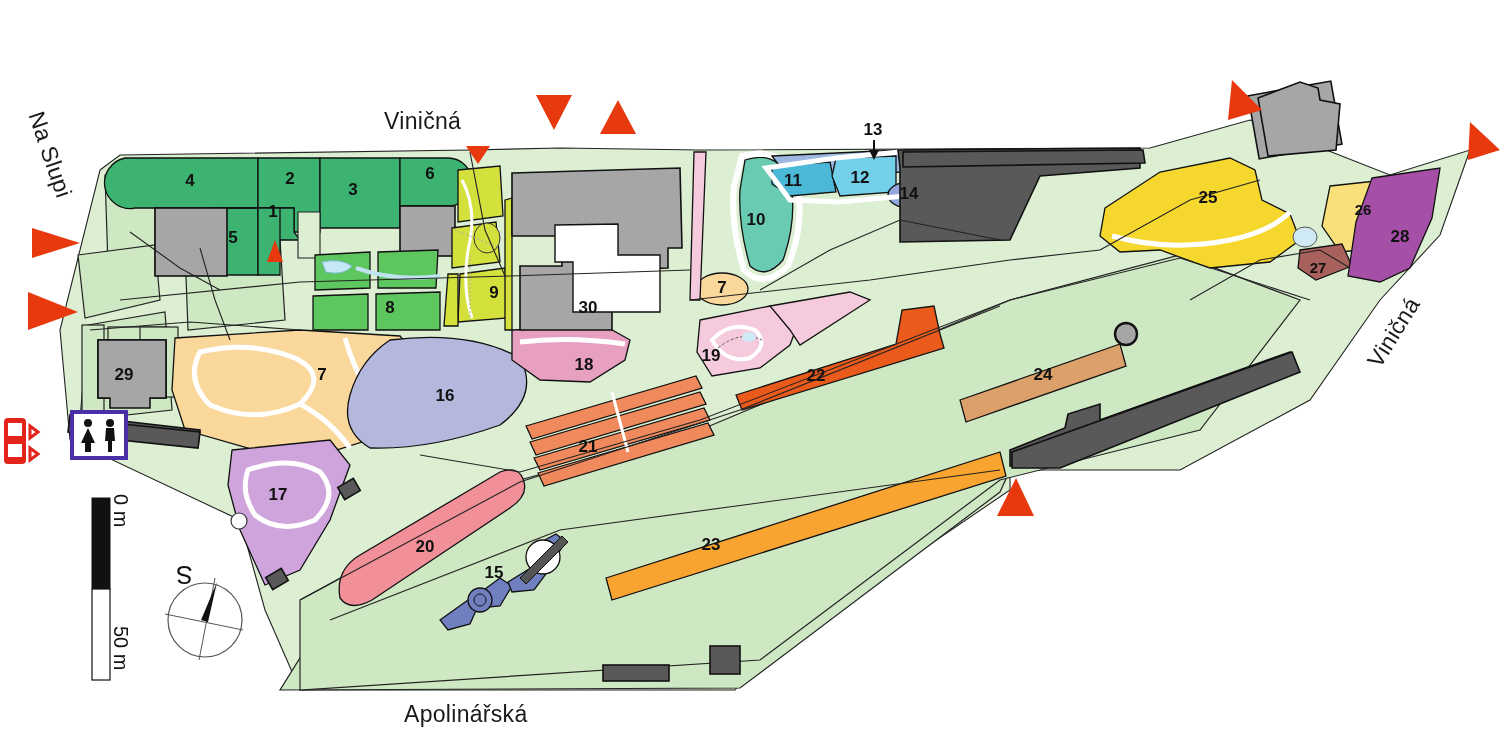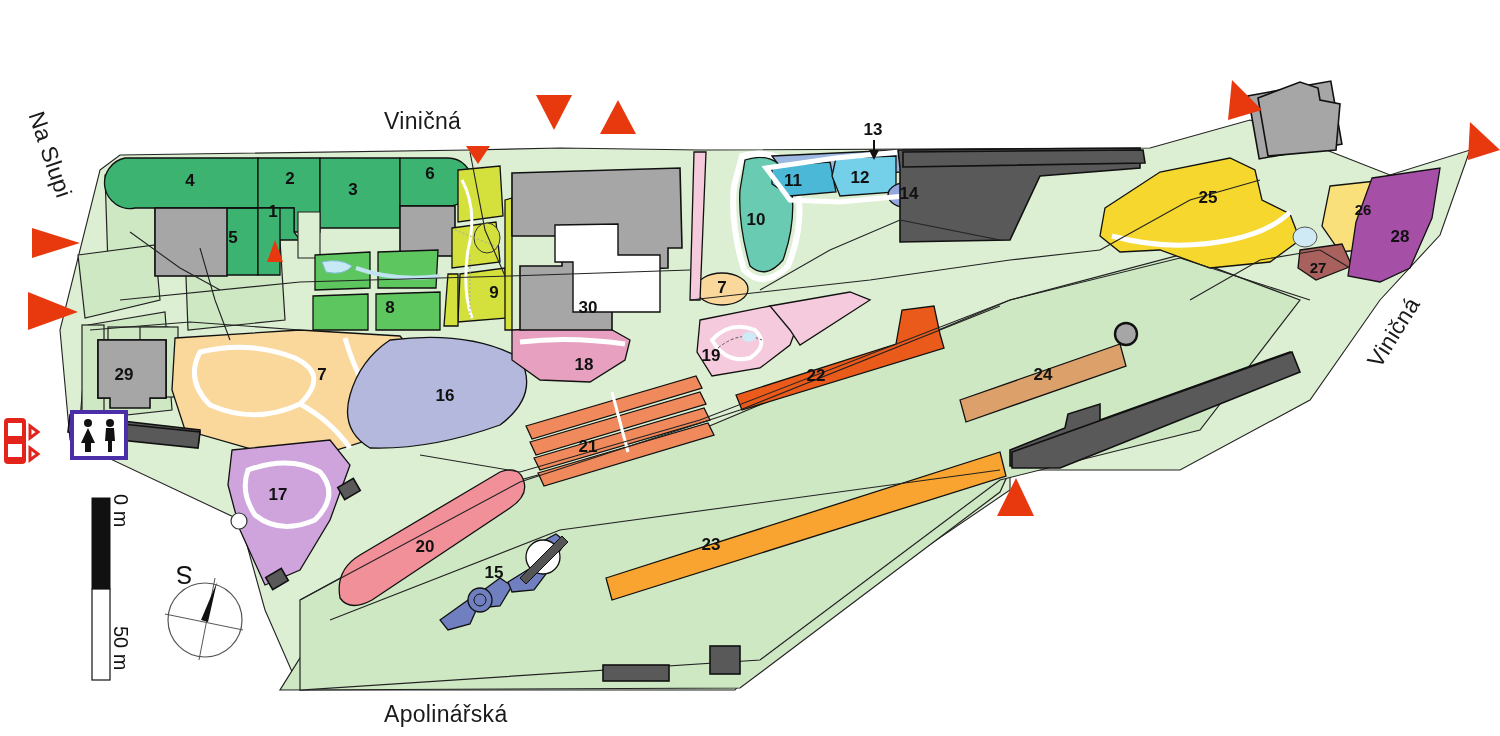--- a/index.html
+++ b/index.html
@@ -327,20 +327,20 @@
     <path fill="none" stroke="#111" stroke-width="2" d="M 874,140 L 874,152"></path>
     <polygon fill="#111" points="869,150 879,150 874,160"></polygon>
   </svg>
 
   <div class="street-label" style="left:48px; top:108px; transform:rotate(71deg); transform-origin:left top;">Na Slupi</div>
 
   <div class="street-label" style="left:384px; top:108px;">Viničná</div>
 
   <div class="street-label" style="left:1362px; top:358px; transform:rotate(-58deg); transform-origin:left top;">Viničná</div>
 
-  <div class="street-label" style="left:384px; top:701px;">Apolinářská</div>
+  <div class="street-label" style="left:404px; top:701px;">Apolinářská</div>
 
   <div class="scalebar-text" style="left:132px; top:494px; transform:rotate(90deg);">0 m</div>
   <div class="scalebar-text" style="left:132px; top:626px; transform:rotate(90deg);">50 m</div>
 
   <div class="compass-letter" style="left:176px; top:560px; transform:rotate(180deg);">S</div>
 
 </div>
 
 </body></html>

